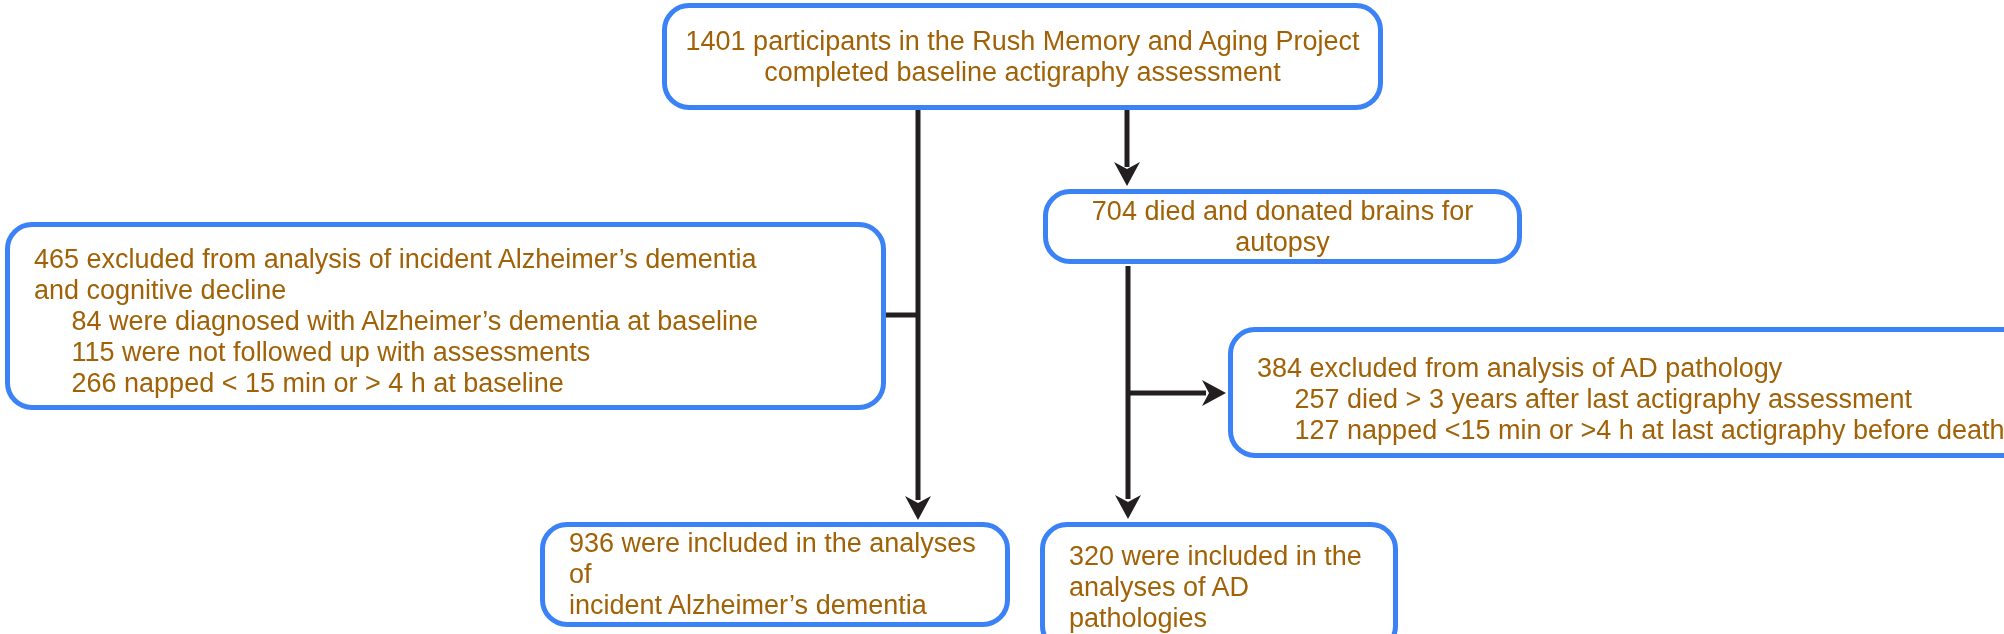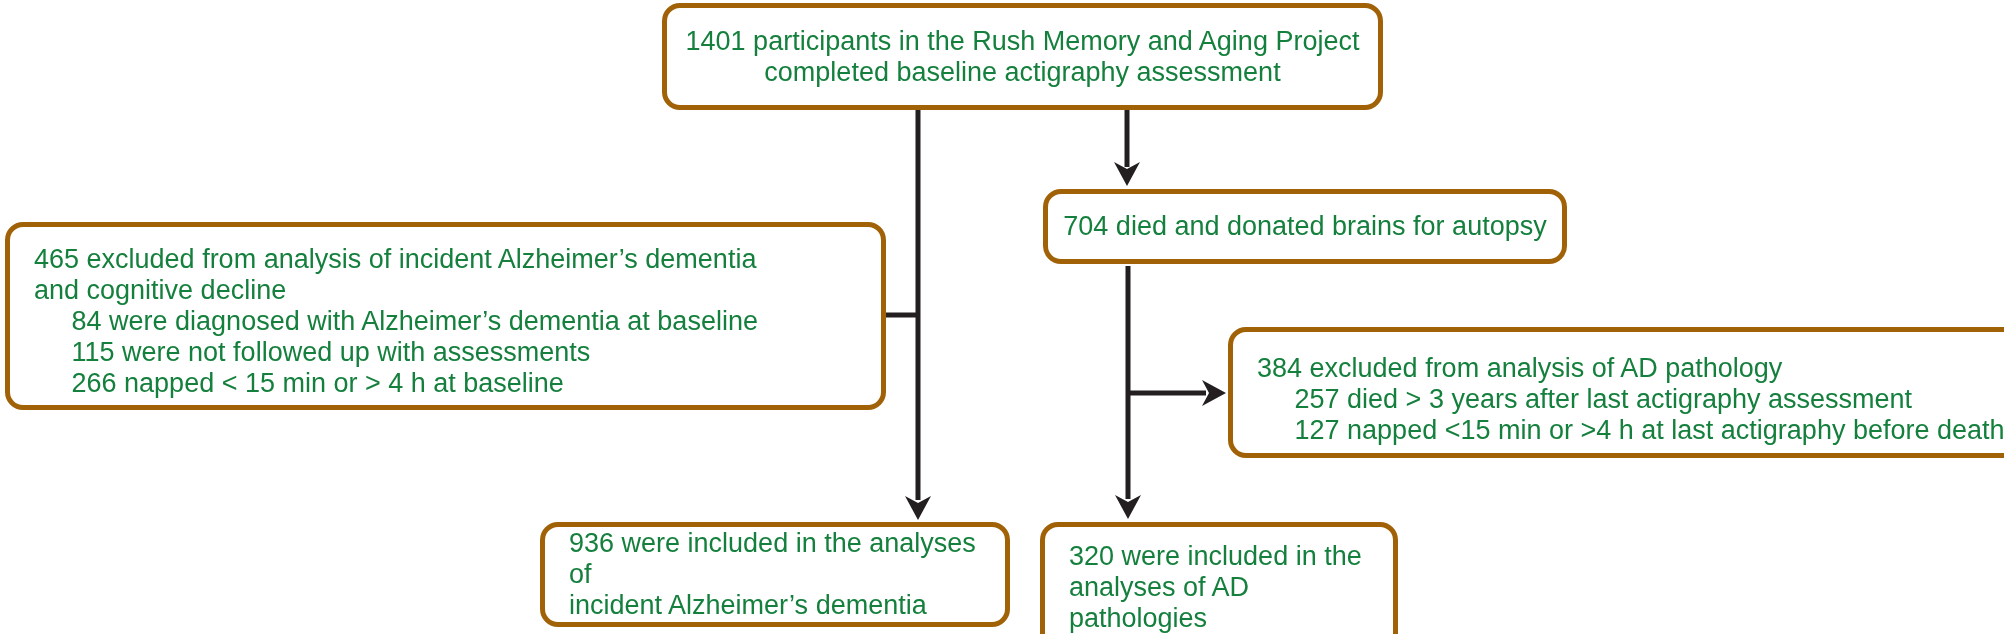--- a/index.html
+++ b/index.html
@@ -19,41 +19,41 @@
   .connectors {
     position: absolute;
     left: 0;
     top: 0;
     width: 2004px;
     height: 634px;
   }
   .node {
     position: absolute;
     box-sizing: border-box;
-    border: 5px solid #a16207;
-    border-radius: 18px;
+    border: 5px solid #3b82f6;
+    border-radius: 27px;
     background: #ffffff;
     font-size: 27px;
     line-height: 31px;
     white-space: pre-wrap;
-    color: #15803d;
+    color: #a16207;
   }
   .node.center {
     display: flex;
     align-items: center;
     justify-content: center;
     text-align: center;
   }
   .node.vcenter {
     display: flex;
     align-items: center;
     text-align: left;
   }
   .node-participants      { left: 662px;  top: 3px;   width: 721px; height: 107px; padding: 0 12px; }
-  .node-died              { left: 1043px; top: 189px; width: 524px; height: 75px;  padding: 0 10px; }
+  .node-died              { left: 1043px; top: 189px; width: 479px; height: 75px;  padding: 0 10px; }
   .node-excluded-incident { left: 5px;    top: 222px; width: 881px; height: 188px; padding: 17px 8px 0 24px; }
   .node-excluded-path     { left: 1228px; top: 327px; width: 887px; height: 131px; padding: 21px 6px 0 24px; }
   .node-included-incident { left: 540px;  top: 522px; width: 470px; height: 105px; padding-left: 24px; padding-right: 24px; }
   .node-included-path     { left: 1040px; top: 522px; width: 358px; height: 131px; padding-left: 24px; padding-right: 8px; }
   svg line { stroke-width: 5px; }
 </style>
 </head>
 <body>
 
 <div class="canvas">

